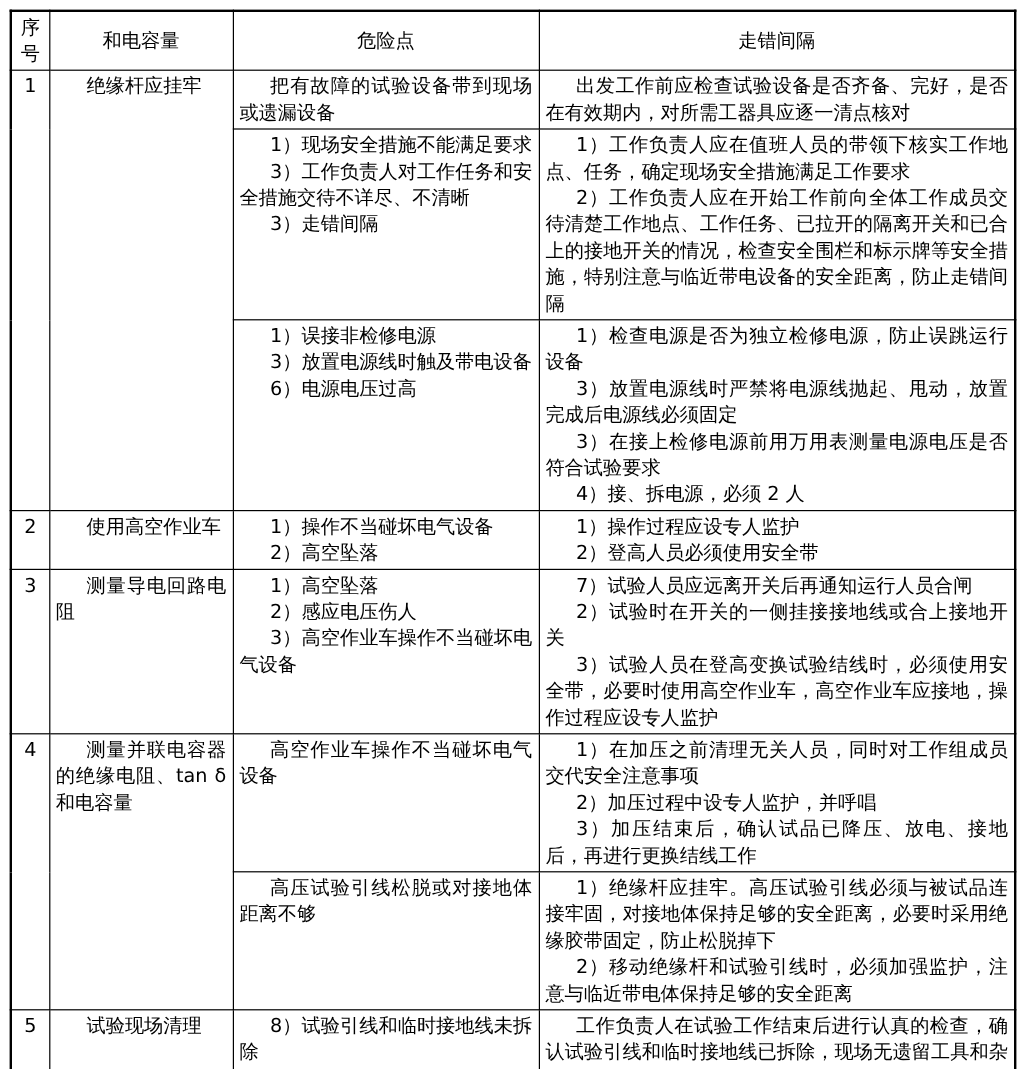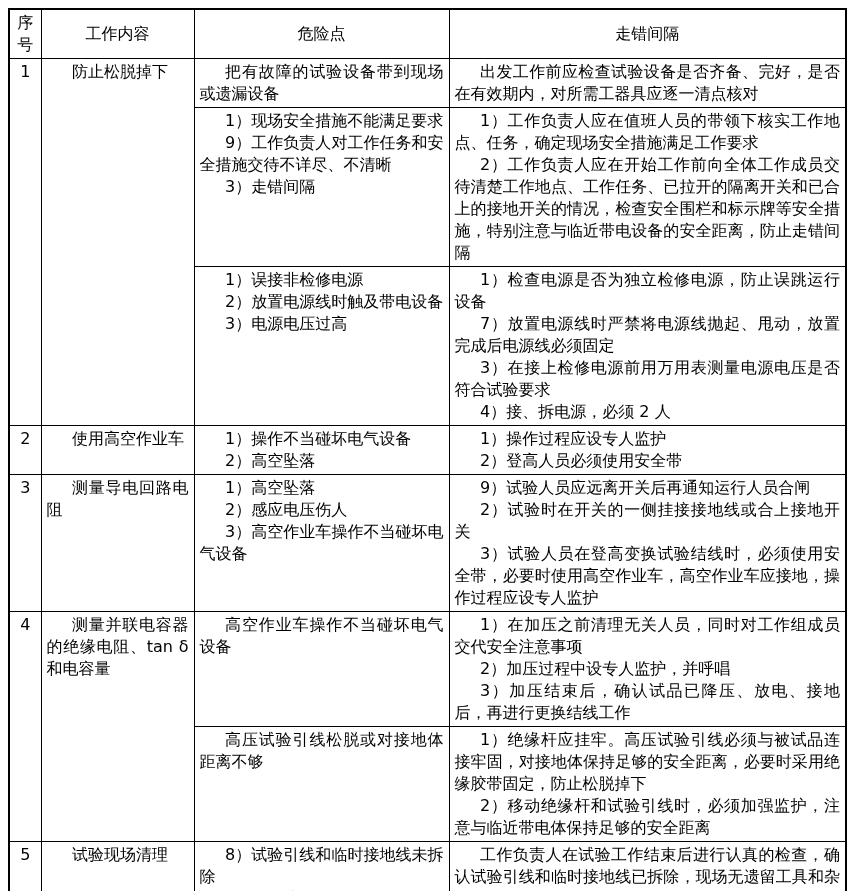--- a/index.html
+++ b/index.html
@@ -51,58 +51,58 @@
 <table class="safety-table">
   <colgroup>
     <col style="width:32px">
     <col style="width:153px">
     <col style="width:255px">
     <col style="width:397px">
   </colgroup>
   <thead>
     <tr>
       <th>序号</th>
-      <th>工作内容</th>
+      <th>和电容量</th>
       <th>危险点</th>
       <th>走错间隔</th>
     </tr>
   </thead>
   <tbody>
       <tr style="height: 40px;">
         <td class="no-cell" rowspan="3">1</td>
         <td rowspan="3">
-          <p class="para">防止松脱掉下</p>
+          <p class="para">绝缘杆应挂牢</p>
         </td>
         <td>
           <p class="para">把有故障的试验设备带到现场或遗漏设备</p>
         </td>
         <td>
           <p class="para">出发工作前应检查试验设备是否齐备、完好，是否在有效期内，对所需工器具应逐一清点核对</p>
         </td>
       </tr>
       <tr style="height: 158px;">
         <td>
           <p class="para">1）现场安全措施不能满足要求</p>
-          <p class="para">9）工作负责人对工作任务和安全措施交待不详尽、不清晰</p>
+          <p class="para">3）工作负责人对工作任务和安全措施交待不详尽、不清晰</p>
           <p class="para">3）走错间隔</p>
         </td>
         <td>
           <p class="para">1）工作负责人应在值班人员的带领下核实工作地点、任务，确定现场安全措施满足工作要求</p>
           <p class="para">2）工作负责人应在开始工作前向全体工作成员交待清楚工作地点、工作任务、已拉开的隔离开关和已合上的接地开关的情况，检查安全围栏和标示牌等安全措施，特别注意与临近带电设备的安全距离，防止走错间隔</p>
         </td>
       </tr>
       <tr style="height: 158px;">
         <td>
           <p class="para">1）误接非检修电源</p>
-          <p class="para">2）放置电源线时触及带电设备</p>
-          <p class="para">3）电源电压过高</p>
+          <p class="para">3）放置电源线时触及带电设备</p>
+          <p class="para">6）电源电压过高</p>
         </td>
         <td>
           <p class="para">1）检查电源是否为独立检修电源，防止误跳运行设备</p>
-          <p class="para">7）放置电源线时严禁将电源线抛起、甩动，放置完成后电源线必须固定</p>
+          <p class="para">3）放置电源线时严禁将电源线抛起、甩动，放置完成后电源线必须固定</p>
           <p class="para">3）在接上检修电源前用万用表测量电源电压是否符合试验要求</p>
           <p class="para">4）接、拆电源，必须 2 人</p>
         </td>
       </tr>
       <tr style="height: 46px;">
         <td class="no-cell" rowspan="1">2</td>
         <td rowspan="1">
           <p class="para">使用高空作业车</p>
         </td>
         <td>
@@ -118,21 +118,21 @@
         <td class="no-cell" rowspan="1">3</td>
         <td rowspan="1">
           <p class="para">测量导电回路电阻</p>
         </td>
         <td>
           <p class="para">1）高空坠落</p>
           <p class="para">2）感应电压伤人</p>
           <p class="para">3）高空作业车操作不当碰坏电气设备</p>
         </td>
         <td>
-          <p class="para">9）试验人员应远离开关后再通知运行人员合闸</p>
+          <p class="para">7）试验人员应远离开关后再通知运行人员合闸</p>
           <p class="para">2）试验时在开关的一侧挂接接地线或合上接地开关</p>
           <p class="para">3）试验人员在登高变换试验结线时，必须使用安全带，必要时使用高空作业车，高空作业车应接地，操作过程应设专人监护</p>
         </td>
       </tr>
       <tr style="height: 114px;">
         <td class="no-cell" rowspan="2">4</td>
         <td rowspan="2">
           <p class="para">测量并联电容器的绝缘电阻、tan δ 和电容量</p>
         </td>
         <td>

